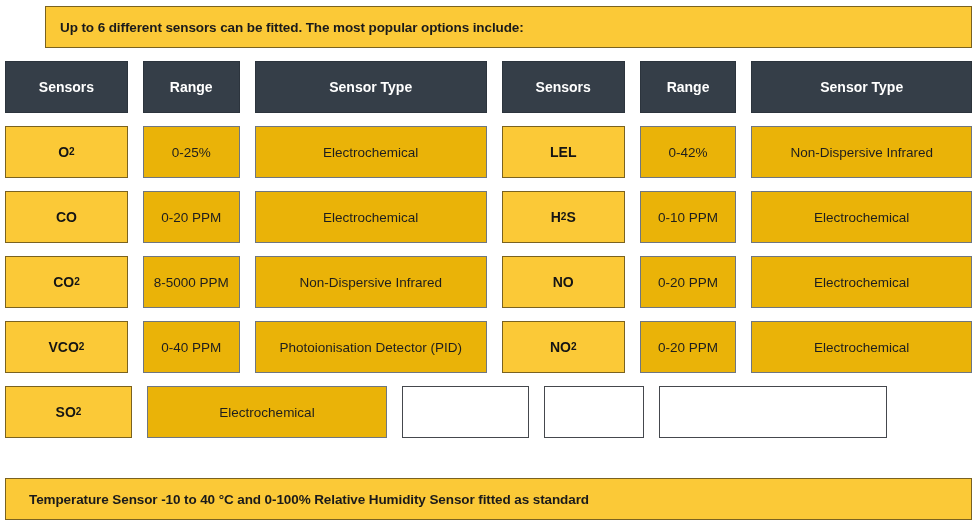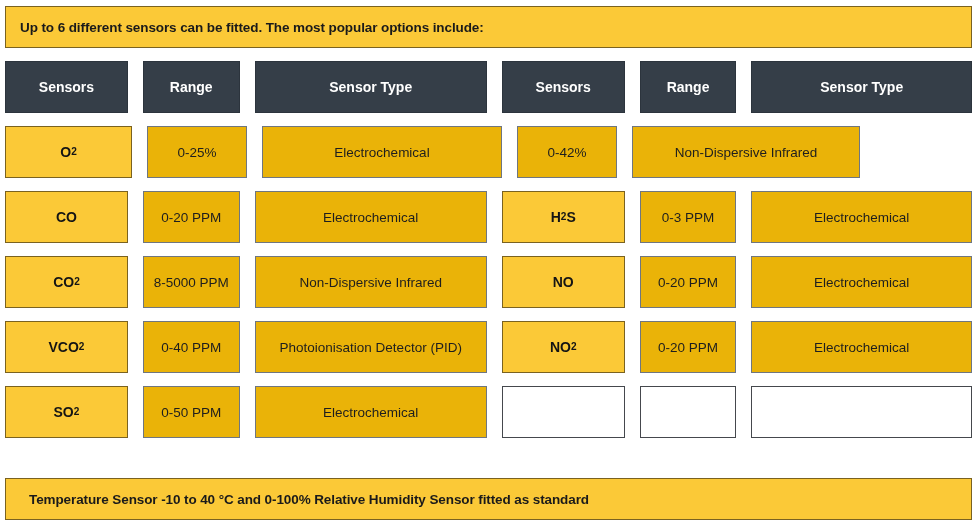--- a/index.html
+++ b/index.html
@@ -31,21 +31,21 @@
     height: 42px;
     box-sizing: border-box;
     display: flex;
     align-items: center;
     padding-left: 14px;
     font-size: 13.5px;
     font-weight: bold;
     color: #1a1a1a;
     letter-spacing: -0.1px;
   }
-  .banner-top { margin-bottom: 13px; }
+  .banner-top { margin-bottom: 13px; margin-left: 40px; }
   .banner-bottom { margin-top: 0; padding-left: 23px; }
 
   
   .grid {
     flex: 1 1 auto;
     display: flex;
     flex-direction: column;
     gap: 13px;
   }
   .row {
@@ -120,46 +120,46 @@
       <div class="cell head c-type">Sensor Type</div>
       <div class="cell head c-sensor2">Sensors</div>
       <div class="cell head c-range2">Range</div>
       <div class="cell head c-type2">Sensor Type</div>
     </div>
 
     <div id="rows-host" style="display:contents"><div class="row">
           <div class="cell c-sensor sensor-cell">O<sub>2</sub></div>
           <div class="cell c-range data-cell">0-25%</div>
           <div class="cell c-type data-cell">Electrochemical</div>
+          <div class="cell c-sensor2 sensor-cell">LEL</div>
           <div class="cell c-range2 data-cell">0-42%</div>
           <div class="cell c-type2 data-cell">Non-Dispersive Infrared</div>
         </div><div class="row">
           <div class="cell c-sensor sensor-cell">CO</div>
           <div class="cell c-range data-cell">0-20 PPM</div>
           <div class="cell c-type data-cell">Electrochemical</div>
           <div class="cell c-sensor2 sensor-cell">H<sub>2</sub>S</div>
-          <div class="cell c-range2 data-cell">0-3 PPM</div>
+          <div class="cell c-range2 data-cell">0-10 PPM</div>
           <div class="cell c-type2 data-cell">Electrochemical</div>
         </div><div class="row">
           <div class="cell c-sensor sensor-cell">CO<sub>2</sub></div>
           <div class="cell c-range data-cell">8-5000 PPM</div>
           <div class="cell c-type data-cell">Non-Dispersive Infrared</div>
           <div class="cell c-sensor2 sensor-cell">NO</div>
           <div class="cell c-range2 data-cell">0-20 PPM</div>
           <div class="cell c-type2 data-cell">Electrochemical</div>
         </div><div class="row">
           <div class="cell c-sensor sensor-cell">VCO<sub>2</sub></div>
           <div class="cell c-range data-cell">0-40 PPM</div>
           <div class="cell c-type data-cell">Photoionisation Detector (PID)</div>
           <div class="cell c-sensor2 sensor-cell">NO<sub>2</sub></div>
           <div class="cell c-range2 data-cell">0-20 PPM</div>
           <div class="cell c-type2 data-cell">Electrochemical</div>
         </div><div class="row">
           <div class="cell c-sensor sensor-cell">SO<sub>2</sub></div>
-          <div class="cell c-range data-cell">0-50 PPM</div>
           <div class="cell c-type data-cell">Electrochemical</div>
           <div class="cell c-sensor2 empty-cell"></div>
           <div class="cell c-range2 empty-cell"></div>
           <div class="cell c-type2 empty-cell"></div>
         </div></div>
 
   </div>
 
   <div class="banner banner-bottom">
     <span>Temperature Sensor -10 to 40 °C and 0-100% Relative Humidity Sensor fitted as standard</span>

